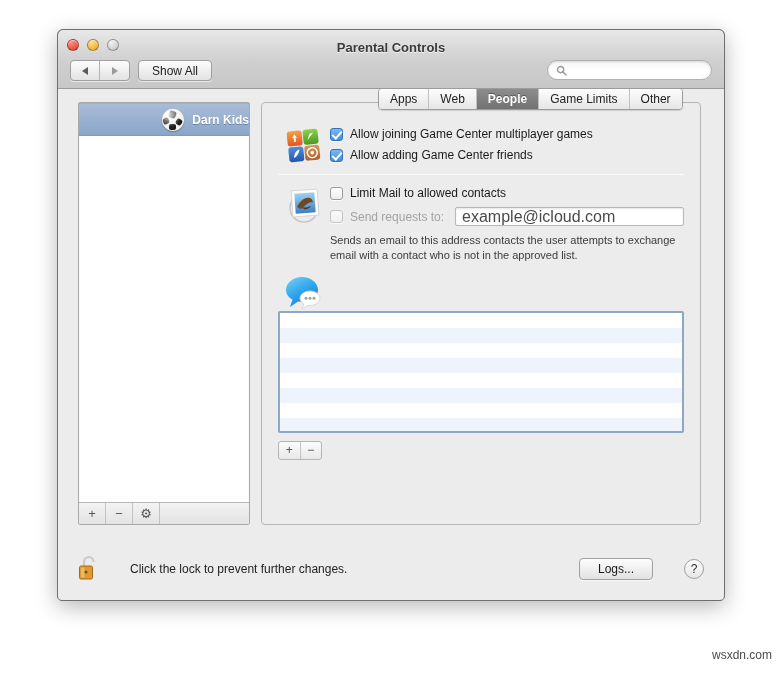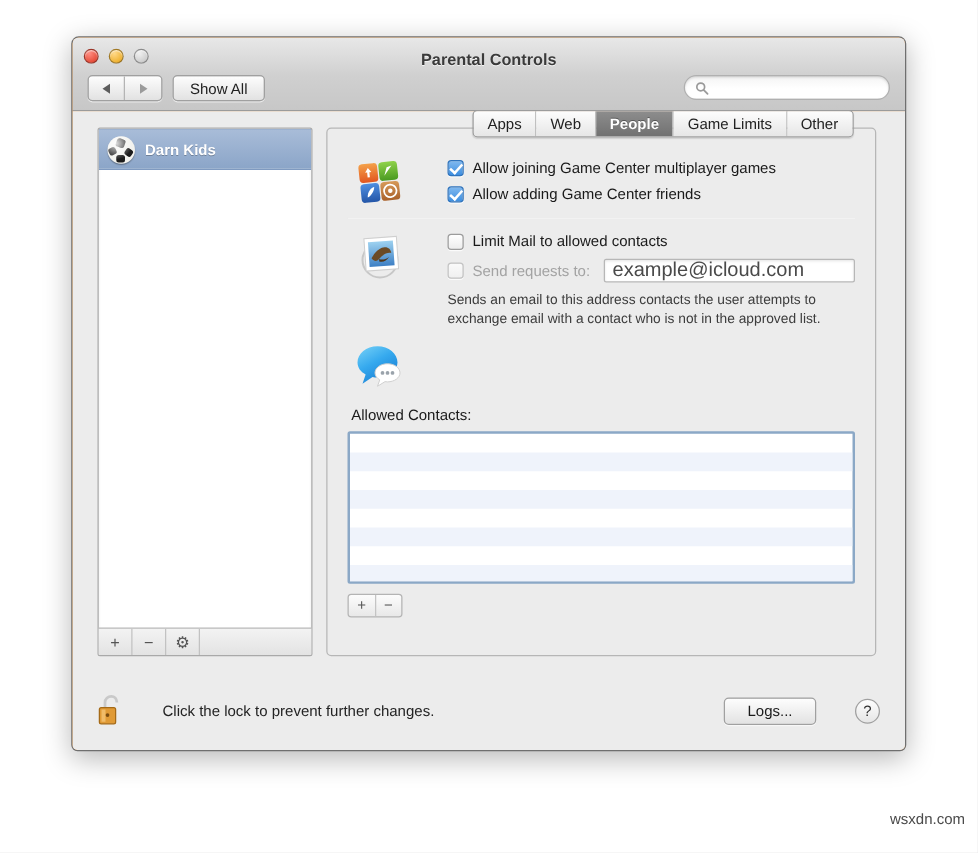--- a/index.html
+++ b/index.html
@@ -16,21 +16,21 @@
   }
 
   
   #window {
     position: absolute;
     left: 57px;
     top: 29px;
     width: 668px;
     height: 572px;
     border-radius: 6px 6px 5px 5px;
-    background: #fdba74;
+    background: #404040;
     border: 1px solid #6f6f6f;
     box-shadow: 0 6px 22px rgba(0,0,0,0.28);
     overflow: hidden;
   }
 
   
   #titlebar {
     height: 59px;
     background: linear-gradient(to bottom, #e8e8e8 0%, #d0d0d0 52%, #c7c7c7 100%);
     border-bottom: 1px solid #9b9b9b;
@@ -157,20 +157,21 @@
     flex-direction: column;
     box-shadow: inset 0 1px 2px rgba(0,0,0,0.10);
   }
   #user-list { flex: 1; overflow: hidden; }
   .user-row {
     height: 33px;
     display: flex;
     align-items: center;
     padding-left: 7px;
     gap: 8px;
+    justify-content: flex-end;
   }
   .user-row.selected {
     background: linear-gradient(to bottom, #a8bcd8 0%, #8ba5c8 100%);
     color: #ffffff;
     text-shadow: 0 1px 0 rgba(0,0,0,0.25);
     font-weight: bold;
     border-top: 1px solid #9db2d0;
     border-bottom: 1px solid #7f9ac0;
   }
   .user-row .label { font-size: 12px; }
@@ -258,21 +259,20 @@
   #content-inner {
     position: absolute;
     left: 0; top: 0;
     width: 100%; height: 100%;
     padding: 22px 16px 14px 16px;
   }
 
   .group {
     display: flex;
     position: relative;
-    gap: 28px;
   }
   .group-icon {
     width: 52px;
     flex: 0 0 52px;
     display: flex;
     justify-content: center;
     padding-top: 2px;
   }
   .group-body { flex: 1; padding-top: 2px; }
 
@@ -591,21 +591,20 @@
               </defs>
               <path d="M18 2 C9 2 2 8 2 15 C2 19 4.5 22.5 8.5 24.5 L6 32 L14 26.5 C15.3 26.8 16.6 27 18 27 C27 27 34 21 34 15 C34 8 27 2 18 2 Z" fill="url(#msgBig)"></path>
               <path d="M26 16 C20.5 16 16 19.3 16 23.3 C16 25.6 17.5 27.6 19.8 28.9 L18 34 L24 30.3 C24.7 30.4 25.3 30.5 26 30.5 C31.5 30.5 36 27.2 36 23.3 C36 19.3 31.5 16 26 16 Z" fill="#ffffff" stroke="#cfcfcf" stroke-width="0.8"></path>
               <circle cx="22" cy="23.3" r="1.5" fill="#9aa3ab"></circle>
               <circle cx="26" cy="23.3" r="1.5" fill="#9aa3ab"></circle>
               <circle cx="30" cy="23.3" r="1.5" fill="#9aa3ab"></circle>
             </svg>
           </div>
         </div>
 
-        <div id="allowed-label">Allowed Contacts:</div>
         <div id="contacts-list">
           <div class="stripe"></div>
           <div class="stripe alt"></div>
           <div class="stripe"></div>
           <div class="stripe alt"></div>
           <div class="stripe"></div>
           <div class="stripe alt"></div>
           <div class="stripe"></div>
           <div class="stripe alt"></div>
         </div>

